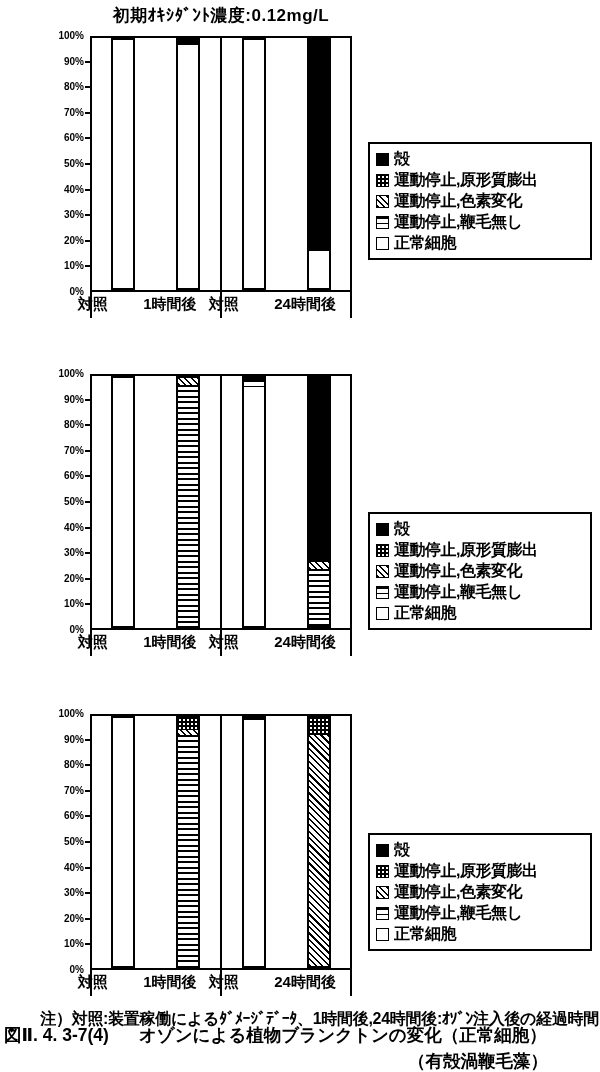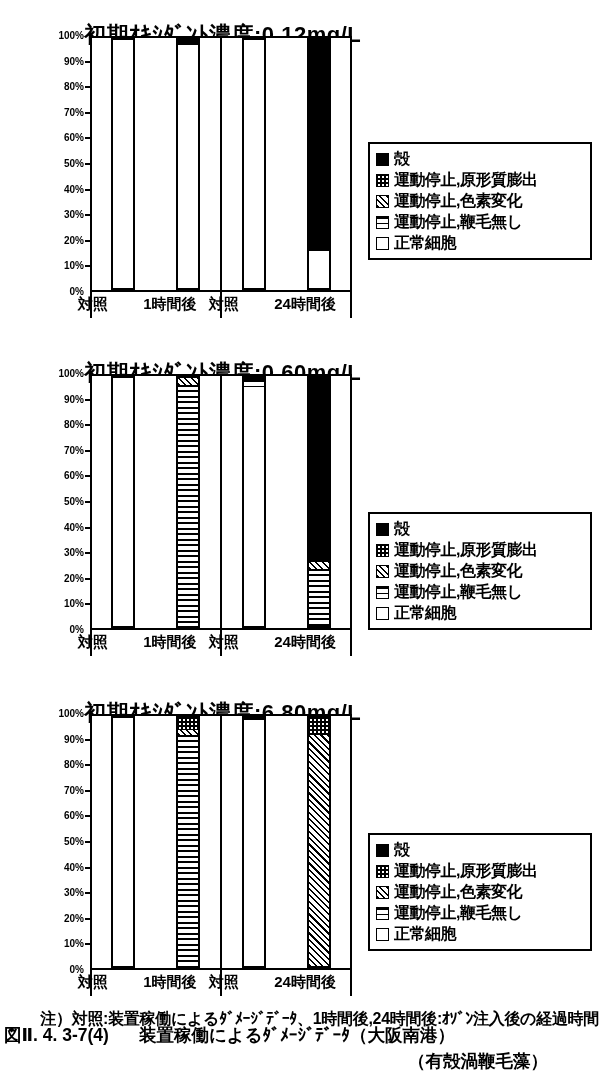--- a/index.html
+++ b/index.html
@@ -3,22 +3,22 @@
 <meta charset="utf-8">
 <style>
   html,body{margin:0;padding:0;}
   body{
     width:600px;height:1072px;position:relative;background:#fff;color:#000;
     font-family:"Liberation Sans","DejaVu Sans",sans-serif;
     overflow:hidden;
   }
   .chart{position:absolute;left:0;width:600px;height:336px;}
   .chart-title{
-    position:absolute;left:84px;width:274px;top:18px;text-align:right;
-    font-size:22px;font-weight:600;letter-spacing:0.5px;white-space:nowrap;
+    position:absolute;left:84px;width:274px;top:2px;text-align:center;
+    font-size:17px;font-weight:600;letter-spacing:0.5px;white-space:nowrap;
   }
   .plot{
     position:absolute;left:90px;top:34px;width:262px;height:256px;
     border:2px solid #000;box-sizing:border-box;background:#fff;
   }
   .bar{
     position:absolute;bottom:0;width:24px;height:100%;
     border:2px solid #000;box-sizing:border-box;background:#fff;
     display:flex;flex-direction:column;
   }
@@ -141,21 +141,20 @@
         <div class="legend-swatch pat-flagella"></div>
         <div class="legend-label">運動停止,鞭毛無し</div>
       </div>
       <div class="legend-row">
         <div class="legend-swatch pat-normal"></div>
         <div class="legend-label">正常細胞</div>
       </div>
     </div>
   </div>
 <div class="chart" style="top:340px;">
-    <div class="chart-title">初期ｵｷｼﾀﾞﾝﾄ濃度:0.60mg/L</div>
     <div class="plot">
       <div class="bar" style="left: 18.75px;">
         <div class="seg pat-normal" style="height: 100%;"></div>
       </div>
       <div class="bar" style="left: 84.25px;">
         <div class="seg pat-pigment" style="height: 3%;"></div>
         <div class="seg pat-flagella" style="height: 97%;"></div>
       </div>
       <div class="bar" style="left: 149.75px;">
         <div class="seg pat-shell" style="height: 1%;"></div>
@@ -212,21 +211,20 @@
         <div class="legend-swatch pat-flagella"></div>
         <div class="legend-label">運動停止,鞭毛無し</div>
       </div>
       <div class="legend-row">
         <div class="legend-swatch pat-normal"></div>
         <div class="legend-label">正常細胞</div>
       </div>
     </div>
   </div>
 <div class="chart" style="top:680px;">
-    <div class="chart-title">初期ｵｷｼﾀﾞﾝﾄ濃度:6.80mg/L</div>
     <div class="plot">
       <div class="bar" style="left: 18.75px;">
         <div class="seg pat-normal" style="height: 100%;"></div>
       </div>
       <div class="bar" style="left: 84.25px;">
         <div class="seg pat-protoplasm" style="height: 5%;"></div>
         <div class="seg pat-pigment" style="height: 2%;"></div>
         <div class="seg pat-flagella" style="height: 93%;"></div>
       </div>
       <div class="bar" style="left: 149.75px;">
@@ -284,15 +282,15 @@
       </div>
       <div class="legend-row">
         <div class="legend-swatch pat-normal"></div>
         <div class="legend-label">正常細胞</div>
       </div>
     </div>
   </div>
 
 <div class="note">注）対照:装置稼働によるﾀﾞﾒｰｼﾞﾃﾞｰﾀ、1時間後,24時間後:ｵｿﾞﾝ注入後の経過時間</div>
 <div class="caption">
-  <span class="caption-no">図Ⅱ. 4. 3-7(4)</span><span class="caption-title">装置稼働によるﾀﾞﾒｰｼﾞﾃﾞｰﾀ（大阪南港）</span>
+  <span class="caption-no">図Ⅱ. 4. 3-7(4)</span><span class="caption-title">オゾンによる植物ブランクトンの変化（正常細胞）</span>
 </div>
 <div class="caption-sub">（有殻渦鞭毛藻）</div>
 
 </body></html>

